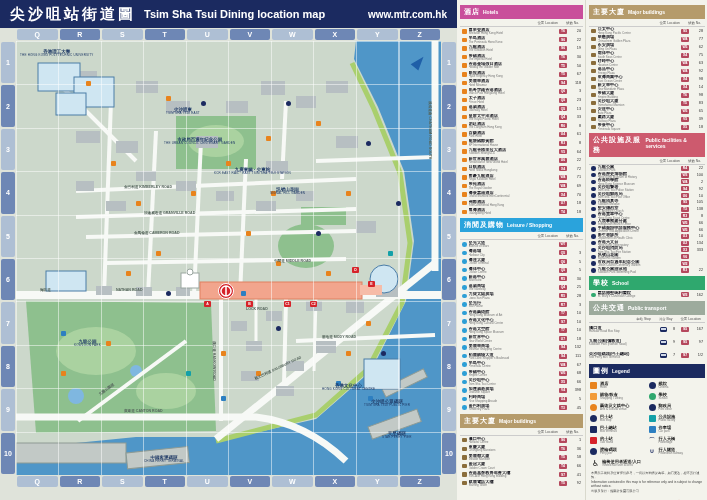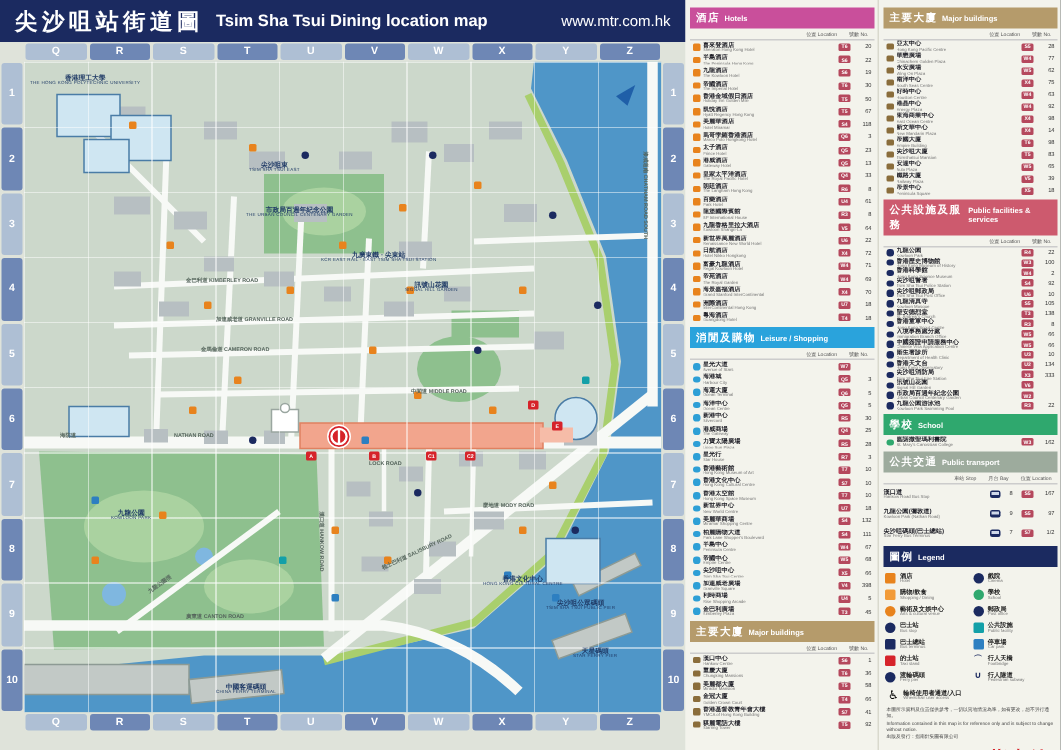--- a/index.html
+++ b/index.html
@@ -4,21 +4,21 @@
 <style>
   html,body{margin:0;padding:0;background:#888;}
   .app{position:relative;width:707px;height:500px;overflow:hidden;background:#eef0ea;
        font-family:"Liberation Sans","DejaVu Sans",sans-serif;}
   
   .hdr{position:absolute;left:0;top:0;width:457px;height:28px;background:#1b2a60;
        display:flex;align-items:center;color:#fff;}
   .hdr .tzh{font-family:"DejaVu Serif","Liberation Serif",serif;font-weight:bold;
        font-size:15px;letter-spacing:3px;margin:0 8px 0 10px;white-space:nowrap;}
   .hdr .ten{font-size:11px;font-weight:bold;white-space:nowrap;}
-  .hdr .turl{margin-left:auto;margin-right:10px;font-size:10px;font-weight:normal;}
+  .hdr .turl{margin-left:auto;margin-right:10px;font-size:10px;font-weight:bold;}
   
   .mapwrap{position:absolute;left:0;top:28px;width:457px;height:472px;background:#dfe3da;}
   .band{position:absolute;display:flex;}
   .band-top{left:16px;top:0;width:425px;height:13px;}
   .band-bot{left:16px;top:447px;width:425px;height:13px;}
   .band-left{left:0;top:13px;width:16px;height:434px;flex-direction:column;}
   .band-right{left:441px;top:13px;width:16px;height:434px;flex-direction:column;}
   .gtab{flex:1;margin:1px;background:#aebfd4;color:#fff;font-size:7px;font-weight:bold;
         display:flex;align-items:center;justify-content:center;border-radius:2px;}
   .band div.gtab:nth-of-type(even){background:#6e87b5;}

